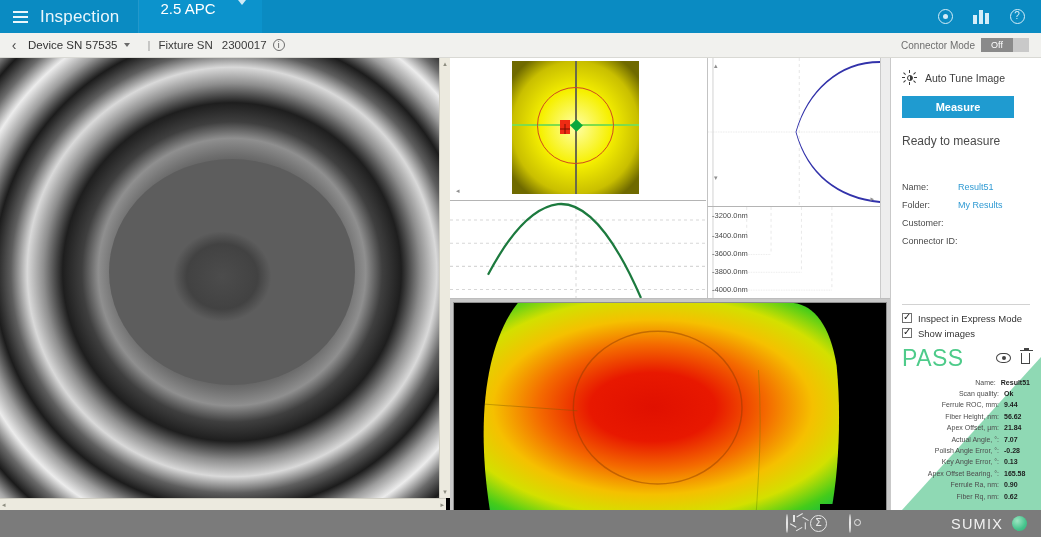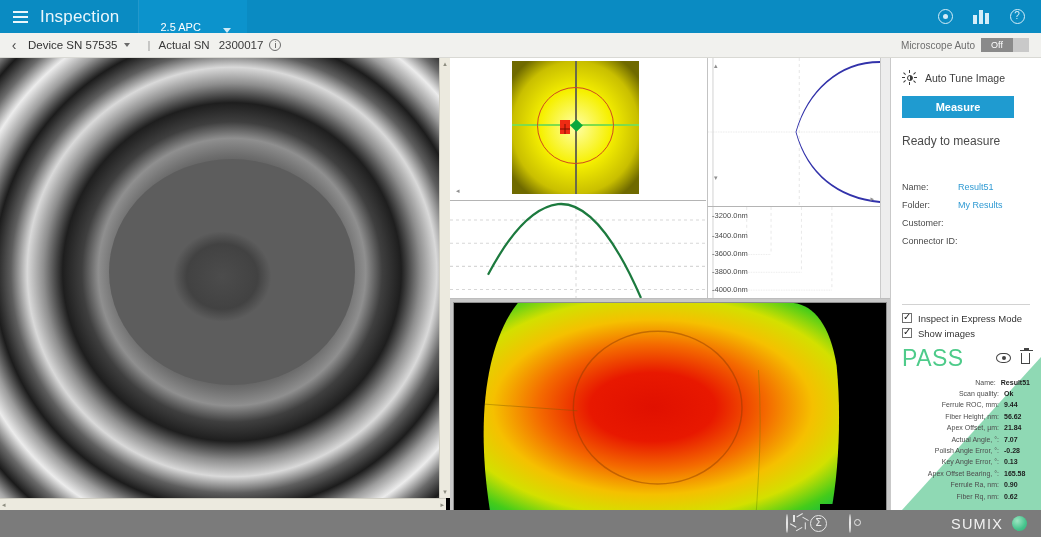--- a/index.html
+++ b/index.html
@@ -15,22 +15,22 @@
   .topbar {
     height: 33px; background: #0a8bc2; display: flex; align-items: center;
     flex: none; position: relative; color: #fff;
   }
   .hamburger { width: 40px; display: flex; flex-direction: column; align-items: center;
     justify-content: center; gap: 3px; height: 33px; cursor: pointer; }
   .hamburger span { display: block; width: 15px; height: 2px; background: #eaf6fb; }
   .app-title { font-size: 17px; color: #e9f6fc; font-weight: 400; letter-spacing: .2px; padding-right: 18px;}
   .tab-sep { width: 1px; height: 33px; background: #2398cb; }
   .tab-active {
-    height: 33px; display: flex; align-items: flex-end; gap: 22px;
-    padding: 0 16px 0 22px; background: #0c93cc; font-size: 11px; color: #fff;
+    height: 33px; display: flex; align-items: flex-start; gap: 22px;
+    padding: 0 16px 0 22px; background: #0c93cc; font-size: 15px; color: #fff;
   }
   .caret-d { width: 0; height: 0; border-left: 4px solid transparent; border-right: 4px solid transparent;
     border-top: 5px solid #cfeaf6; display: inline-block; }
   .top-right { margin-left: auto; display: flex; align-items: center; gap: 16px; padding-right: 14px; }
   .ico-btn { width: 20px; height: 20px; display: flex; align-items: center; justify-content: center; cursor: pointer;}
   .ring { width: 15px; height: 15px; border: 1.6px solid #d4edf8; border-radius: 50%;
      display: flex; align-items: center; justify-content: center; }
   .ring i { width: 5px; height: 5px; background: #d4edf8; border-radius: 50%; display: block; }
   .bars { display: flex; align-items: flex-end; gap: 2px; height: 14px; }
   .bars u { display: block; width: 4px; background: #d4edf8; }
@@ -197,25 +197,25 @@
     </div>
   </div>
 
   <div class="crumbbar">
     <div class="back-chev">‹</div>
     <div class="crumb">
       <span class="lbl">Device SN 57535</span>
       <span class="caret"></span>
     </div>
     <span class="crumb-sep">|</span>
-    <span class="lbl">Actual SN</span>
+    <span class="lbl">Fixture SN</span>
     <span style="padding-left:9px;">2300017</span>
     <span class="info-i">i</span>
     <div class="mic-mode">
-      <span class="mm-lbl">Microscope Auto</span>
+      <span class="mm-lbl">Connector Mode</span>
       <div class="toggle">
         <div class="knob">Off</div>
       </div>
     </div>
   </div>
 
   <div class="body-row">
 
     <div class="left-pane">
       <div class="interf">

